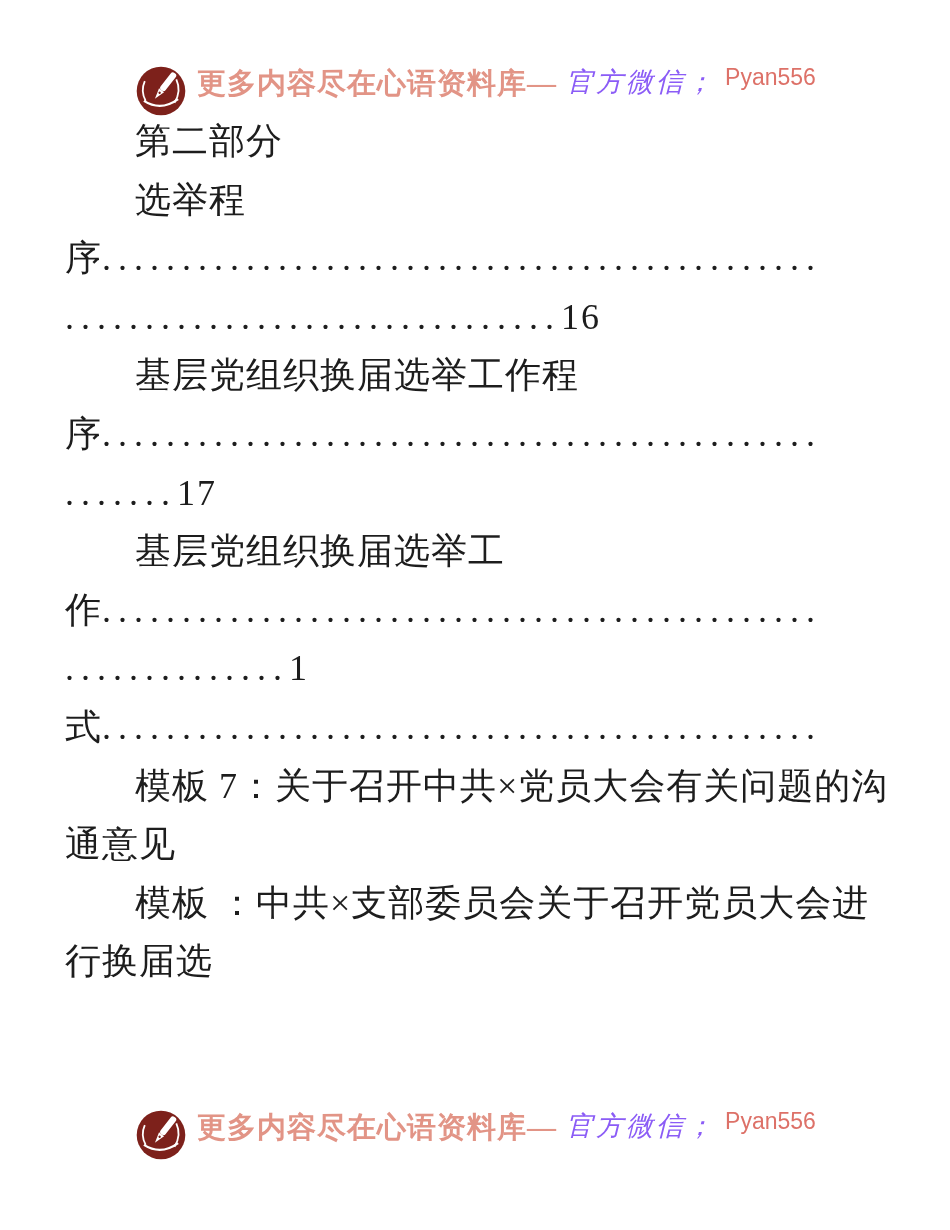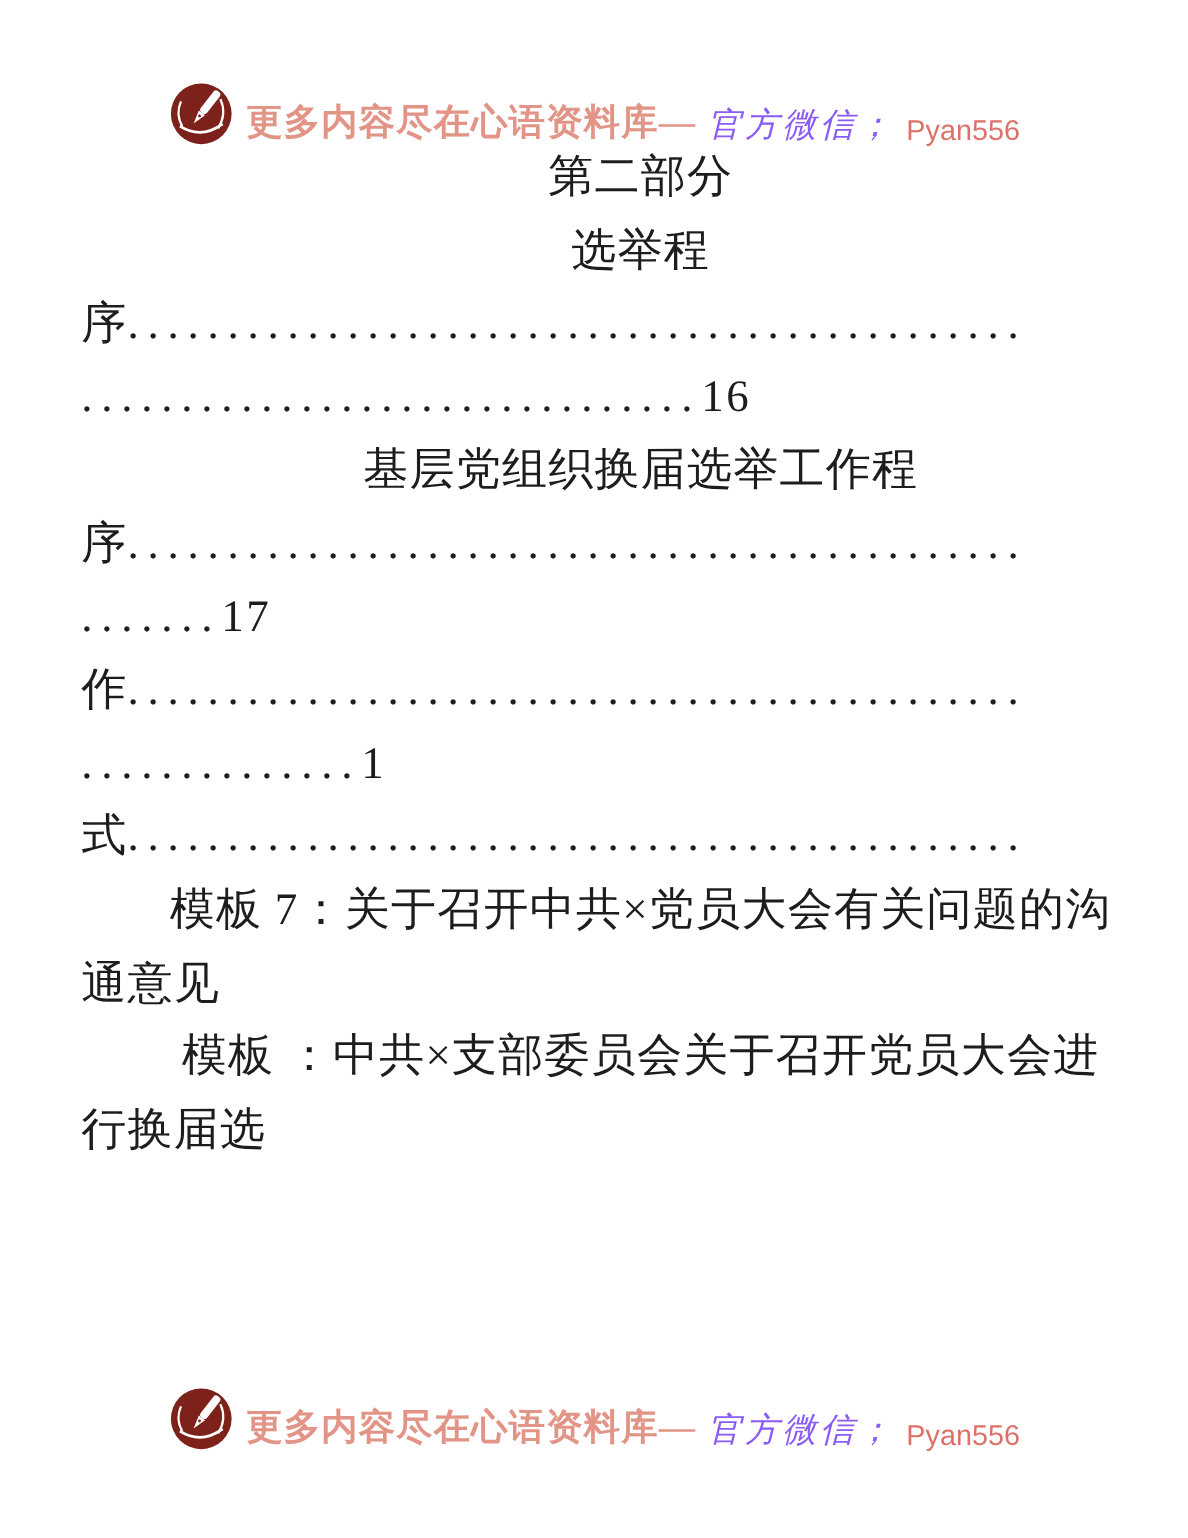--- a/index.html
+++ b/index.html
@@ -5,21 +5,21 @@
   * { margin:0; padding:0; box-sizing:border-box; }
   html,body { background:#ffffff; }
   .page {
     position:relative; width:950px; height:1230px;
     background:#ffffff; overflow:hidden;
     font-family:"Liberation Serif","DejaVu Serif",serif;
   }
   
   .watermark {
     position:absolute; left:0; right:0;
-    display:flex; align-items:flex-end; justify-content:center;
+    display:flex; align-items:flex-start; justify-content:center;
     gap:9px; white-space:nowrap;
   }
   .watermark.top { top:64px; }
   .watermark.bottom { top:1108px; }
   .logo { width:54px; height:54px; flex:0 0 auto; }
   .wm-brand {
     font-family:"Liberation Serif","DejaVu Serif",serif;
     font-weight:bold; font-size:29px; color:#e29486; letter-spacing:1px;
   }
   .wm-label {
@@ -32,21 +32,21 @@
   }
   
   .toc {
     position:absolute; left:65px; top:112px; width:825px; height:998px;
     overflow:hidden; color:#1d1d1d;
   }
   .line {
     height:58.6px; line-height:58.6px; font-size:36px;
     white-space:nowrap; overflow:hidden; letter-spacing:1px;
   }
-  .line.indent { padding-left:70px;text-align:center; }
+  .line.indent { padding-left:70px; }
   .dots { letter-spacing:7px; }
   .num { letter-spacing:2px;text-align:right; }
 </style>
 </head>
 <body>
 
 <div class="page">
 
   <div class="watermark top">
     <svg class="logo" viewBox="0 0 60 60">
@@ -66,20 +66,21 @@
   </div>
 
   <div class="toc">
     <div class="line indent"><span>第二部分</span></div>
     <div class="line indent"><span>选举程</span></div>
     <div class="line"><span>序</span><span class="dots">.............................................</span></div>
     <div class="line"><span class="dots">...............................</span><span class="num">16</span></div>
     <div class="line indent"><span>基层党组织换届选举工作程</span></div>
     <div class="line"><span>序</span><span class="dots">.............................................</span></div>
     <div class="line"><span class="dots">.......</span><span class="num">17</span></div>
+    <div class="line indent"><span>基层党组织换届选举工</span></div>
     <div class="line"><span>作</span><span class="dots">.............................................</span></div>
     <div class="line"><span class="dots">..............</span><span class="num">1</span></div>
     <div class="line"><span>式</span><span class="dots">.............................................</span></div>
     <div class="line indent"><span>模板 7：关于召开中共×党员大会有关问题的沟</span></div>
     <div class="line"><span>通意见</span></div>
     <div class="line indent"><span>模板 ：中共×支部委员会关于召开党员大会进</span></div>
     <div class="line"><span>行换届选</span></div>
   </div>
 
   <div class="watermark bottom">

